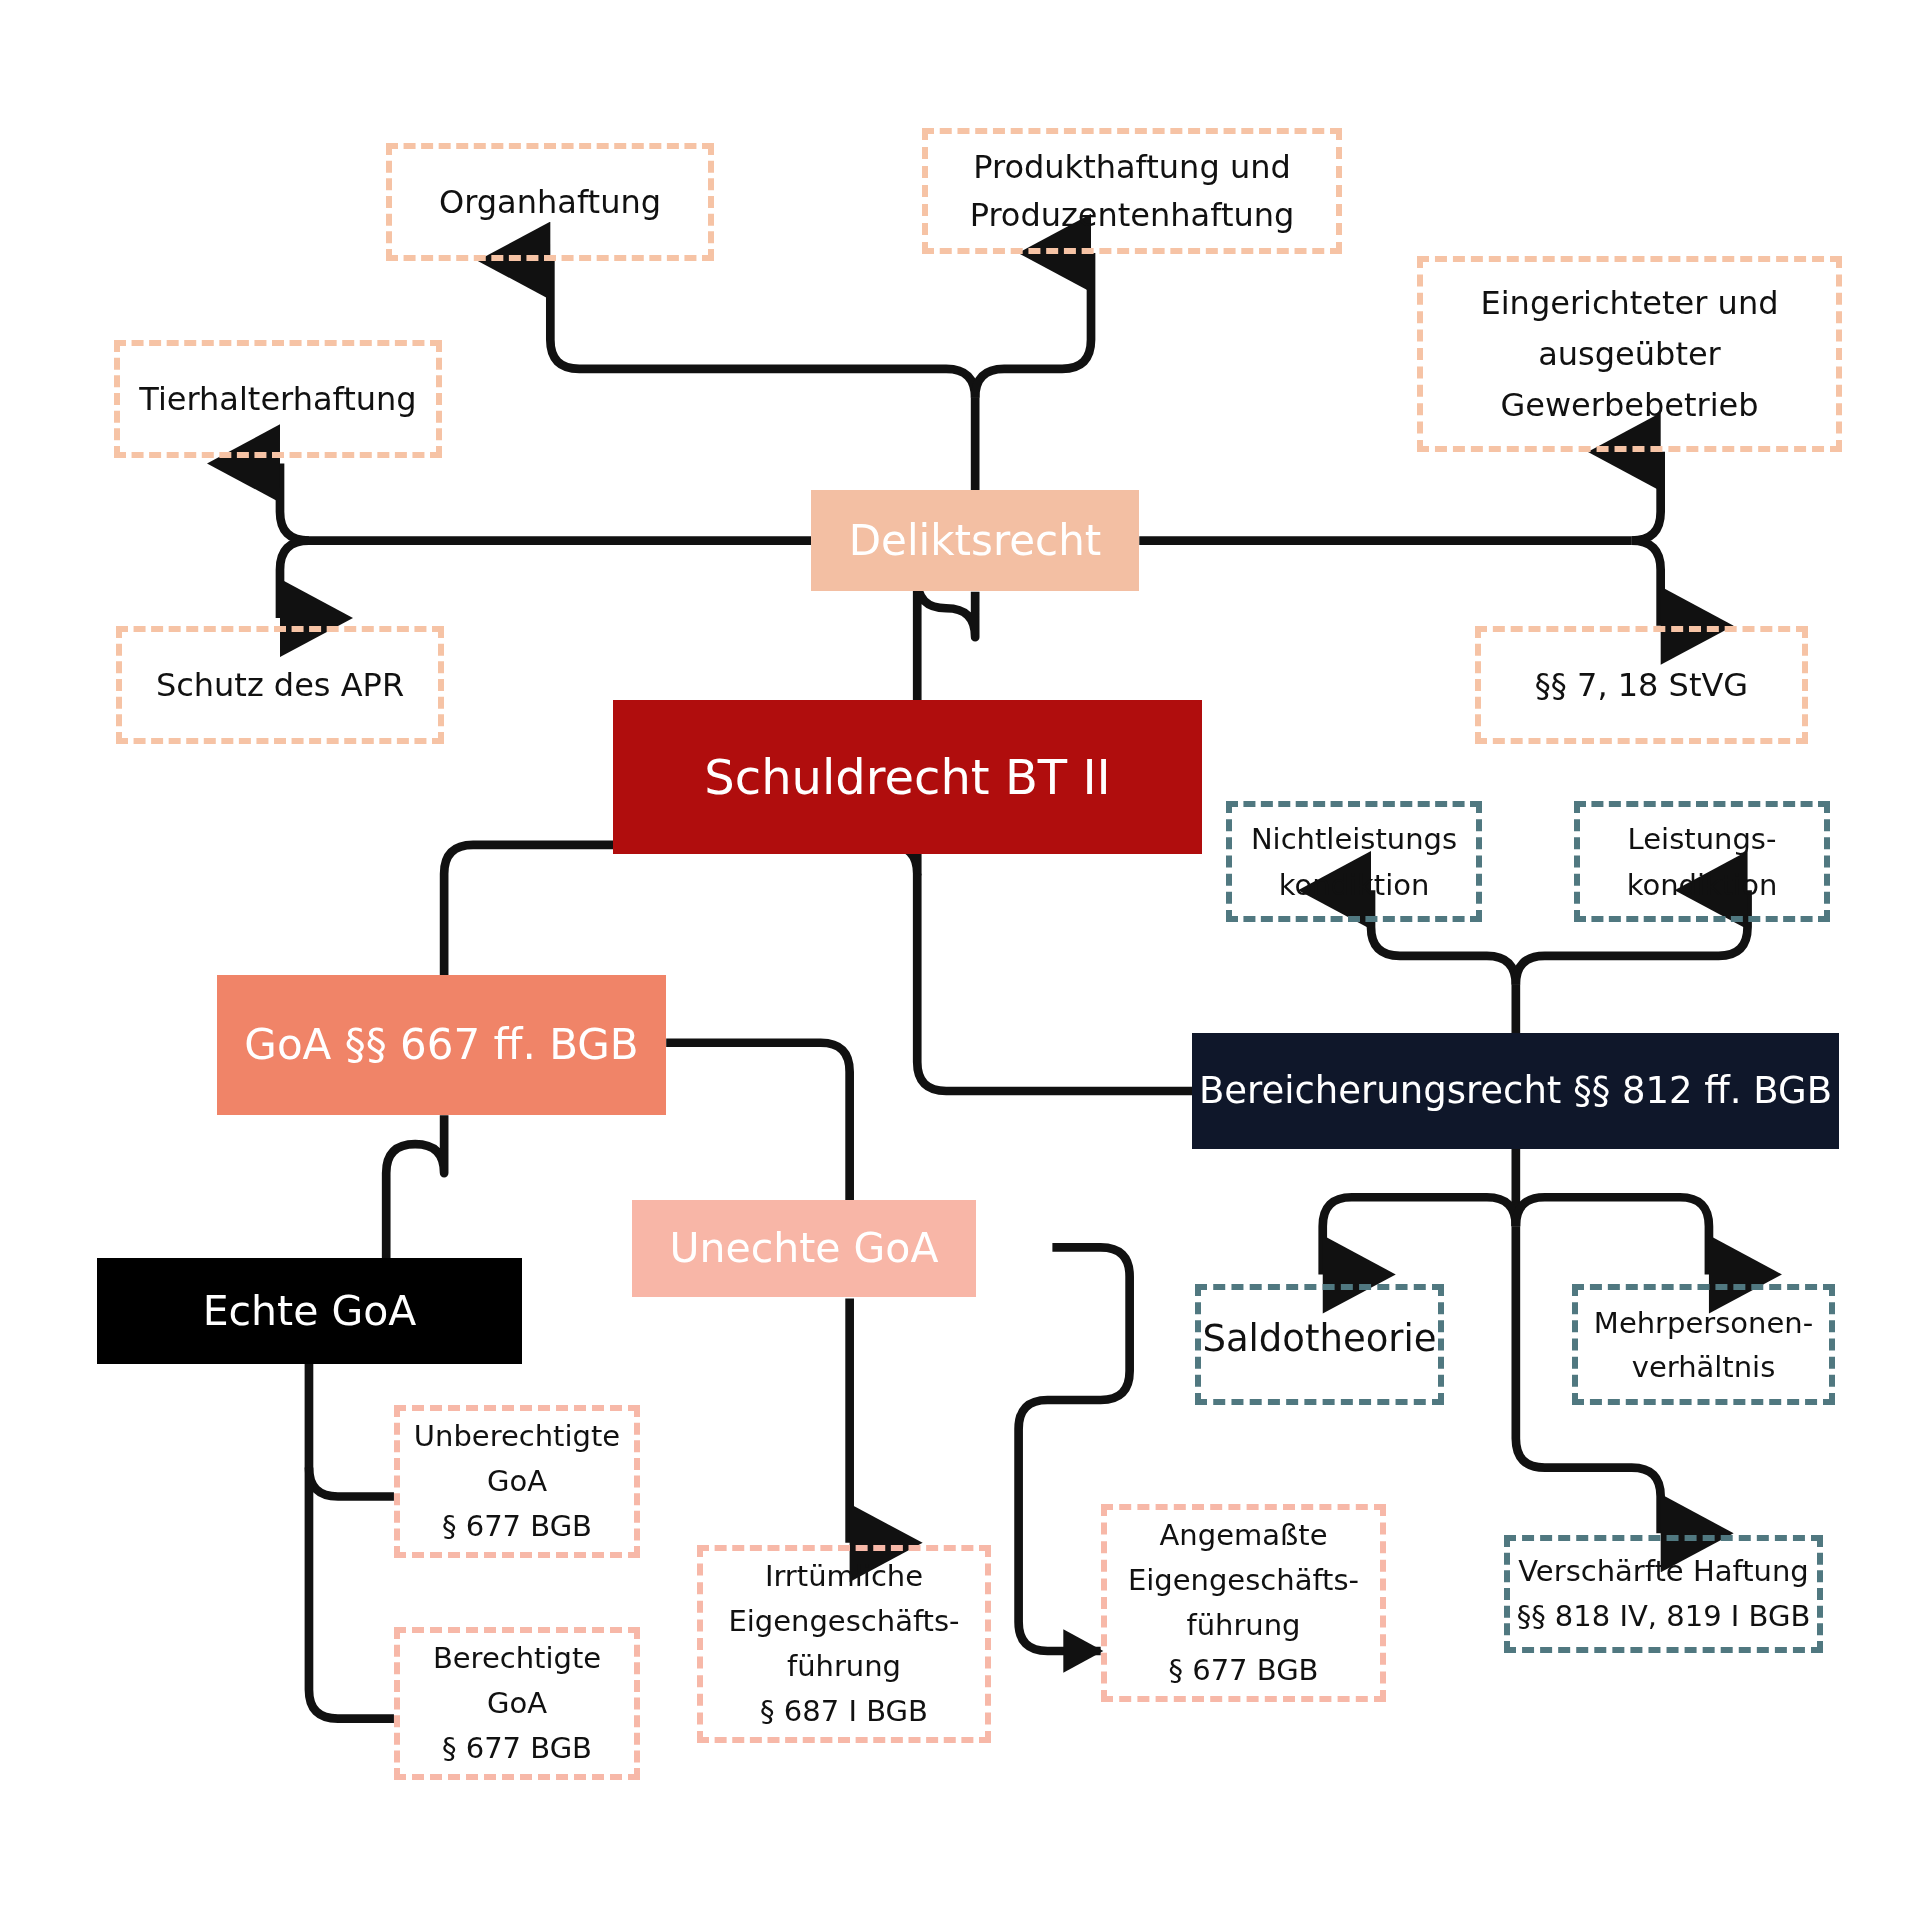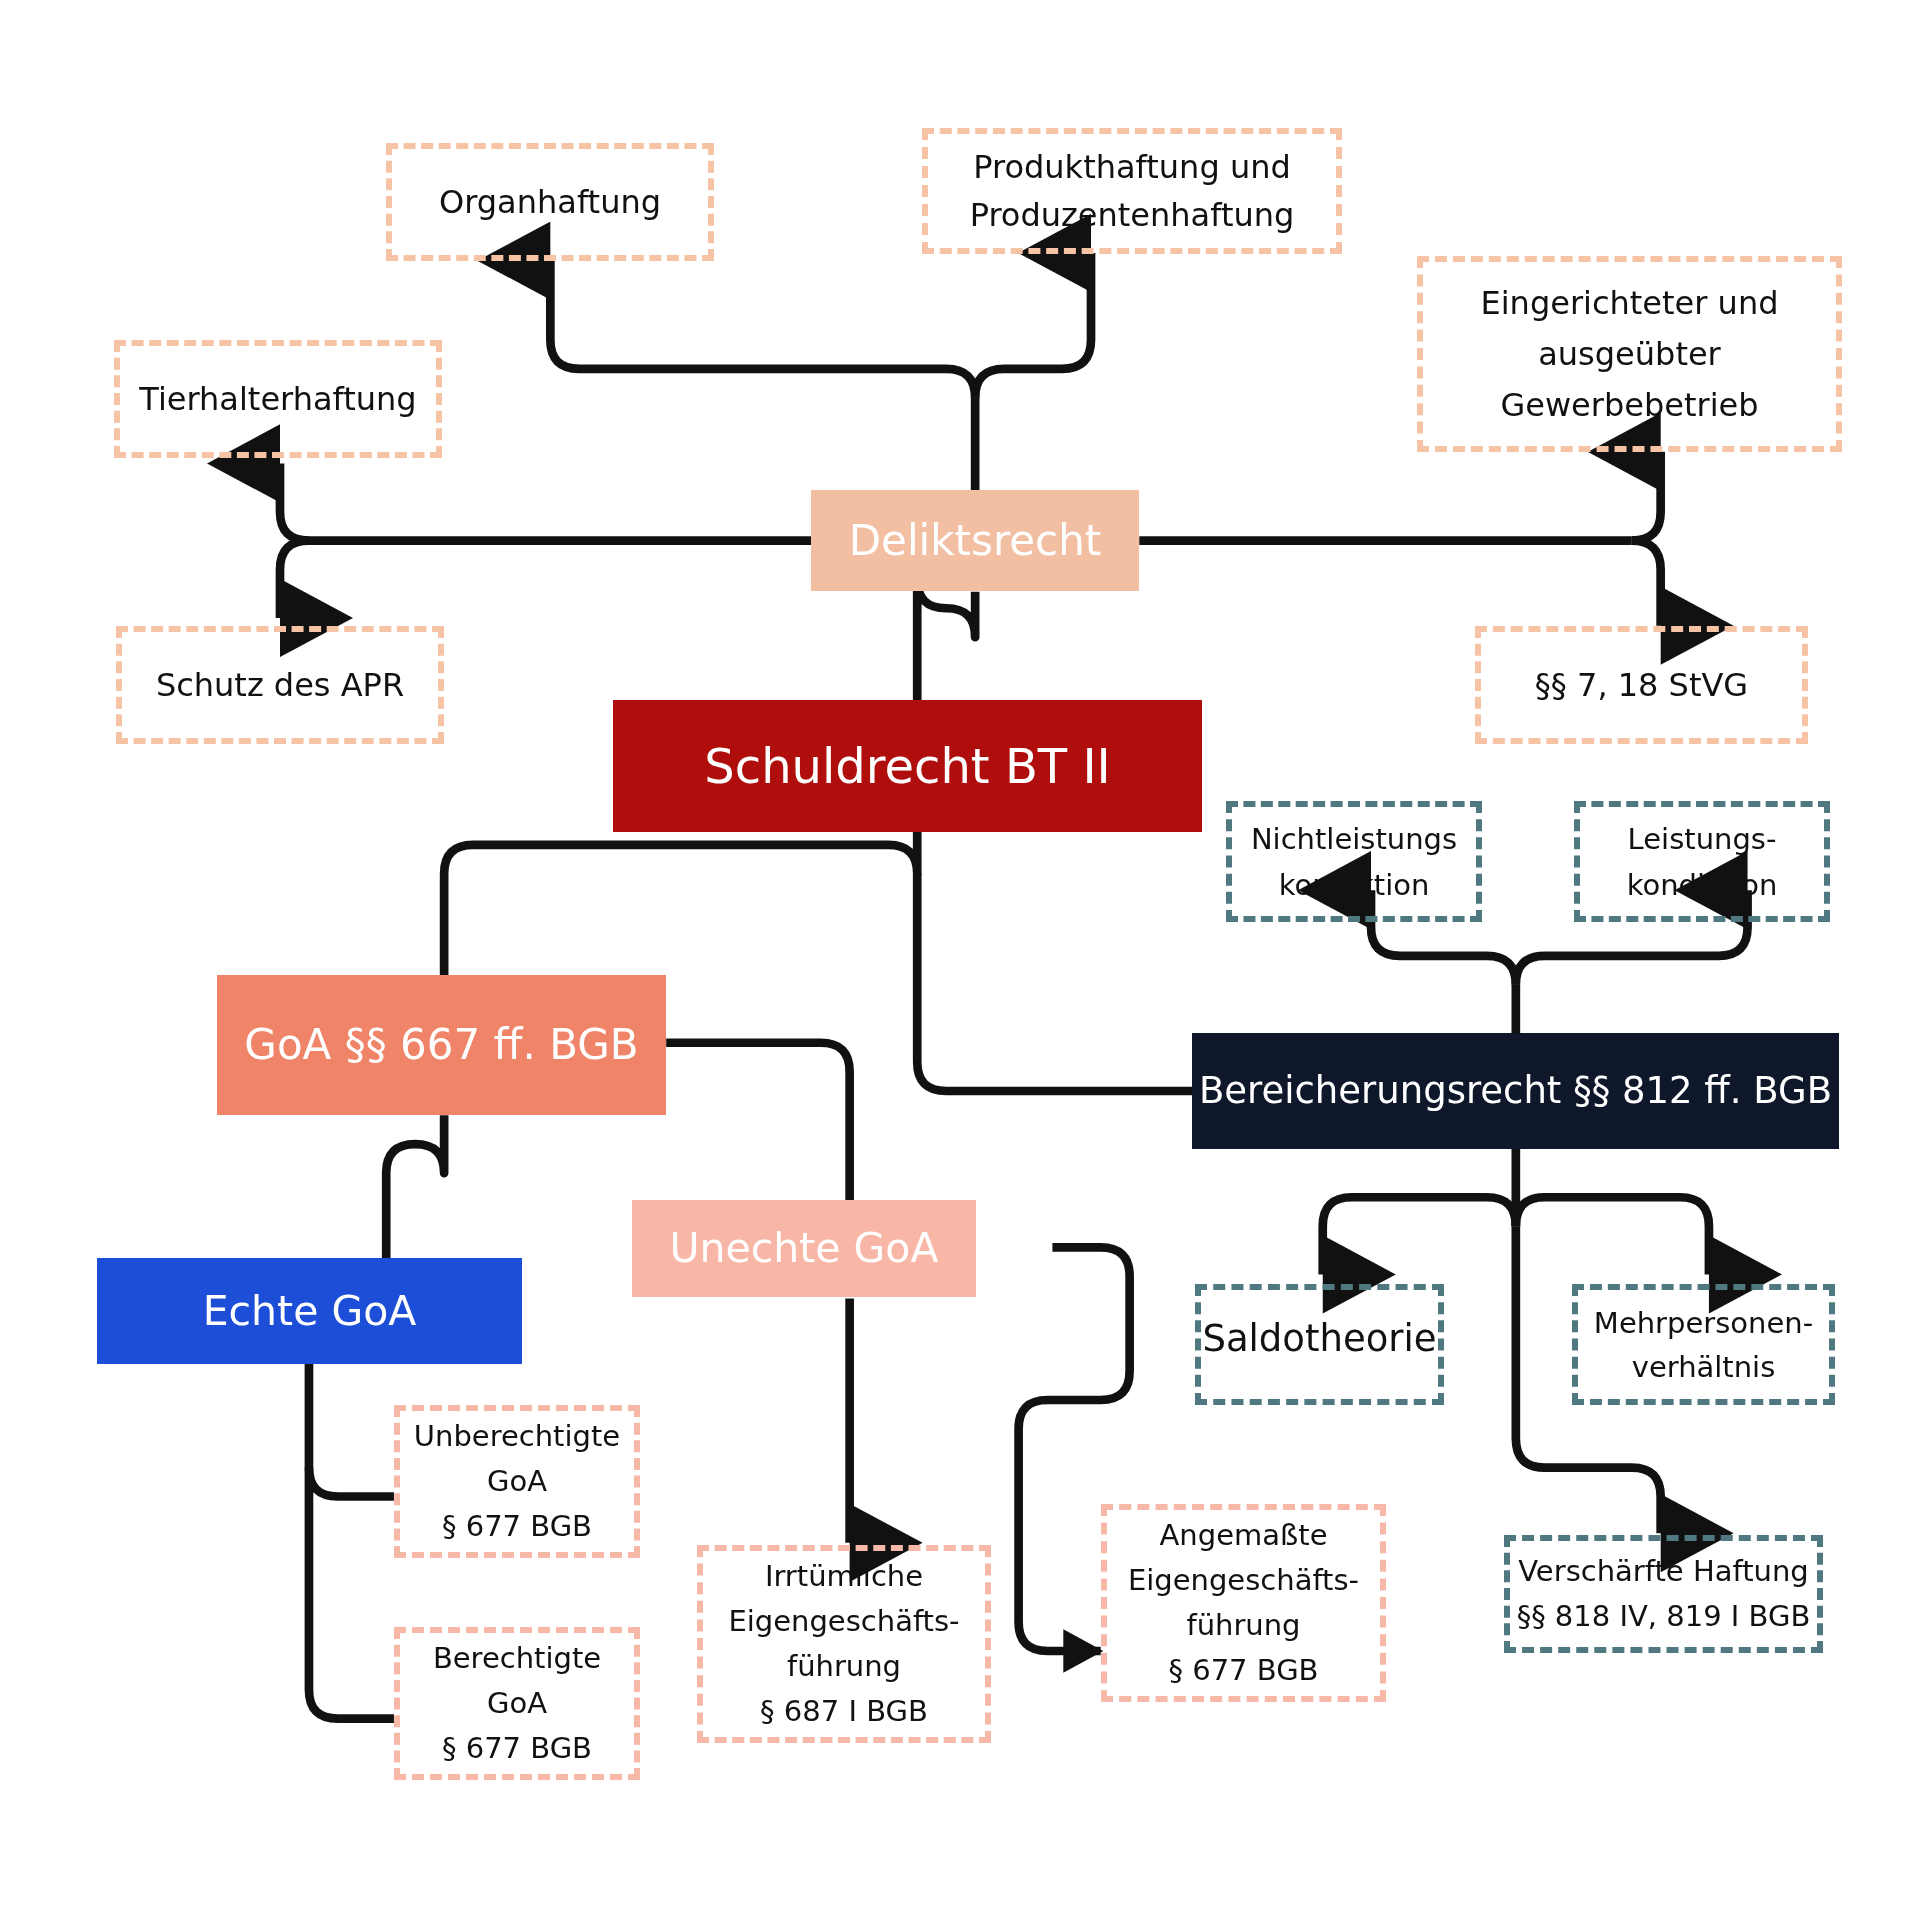--- a/index.html
+++ b/index.html
@@ -95,21 +95,21 @@
   </div>
 
   <div class="node dashed txt-dark" style="left:1475px;top:626px;width:333px;height:118px;border:6.8px dashed #F6C3A5;font-size:32px;line-height:42px;">
     <span class="lbl">§§ 7, 18 StVG</span>
   </div>
 
   <div class="node dashed txt-dark" style="left:116px;top:626px;width:328px;height:118px;border:6.8px dashed #F6C3A5;font-size:32px;line-height:42px;">
     <span class="lbl">Schutz des APR</span>
   </div>
 
-  <div class="node solid" style="left:613px;top:700px;width:589px;height:132px;background:#B00D0D;font-size:48px;line-height:126px;">
+  <div class="node solid" style="left:613px;top:700px;width:589px;height:154px;background:#B00D0D;font-size:48px;line-height:126px;">
     <span class="lbl">Schuldrecht BT II</span>
   </div>
 
   <div class="node dashed txt-dark" style="left:1226px;top:801px;width:256px;height:121px;border:6.8px dashed #507880;font-size:29px;line-height:46px;">
     <span class="lbl">Nichtleistungs
 kondiktion</span>
   </div>
 
   <div class="node dashed txt-dark" style="left:1574px;top:801px;width:256px;height:121px;border:6.8px dashed #507880;font-size:29px;line-height:46px;">
     <span class="lbl">Leistungs-
@@ -121,21 +121,21 @@
   </div>
 
   <div class="node solid" style="left:1192px;top:1033px;width:647px;height:116px;background:#0f172a;font-size:37px;line-height:116px;">
     <span class="lbl">Bereicherungsrecht §§ 812 ff. BGB</span>
   </div>
 
   <div class="node solid" style="left:632px;top:1200px;width:344px;height:97px;background:#F8B6A7;font-size:41px;line-height:97px;">
     <span class="lbl">Unechte GoA</span>
   </div>
 
-  <div class="node solid" style="left:97px;top:1258px;width:425px;height:106px;background:#1d4ed8;font-size:41px;line-height:106px;">
+  <div class="node solid" style="left:97px;top:1258px;width:425px;height:106px;background:#000000;font-size:41px;line-height:106px;">
     <span class="lbl">Echte GoA</span>
   </div>
 
   <div class="node dashed txt-dark" style="left:1195px;top:1284px;width:249px;height:121px;border:6.8px dashed #507880;font-size:37px;line-height:121px;align-items:flex-end;">
     <span class="lbl">Saldotheorie</span>
   </div>
 
   <div class="node dashed txt-dark" style="left:1572px;top:1284px;width:263px;height:121px;border:6.8px dashed #507880;font-size:29px;line-height:44px;">
     <span class="lbl">Mehrpersonen-
 verhältnis</span>

